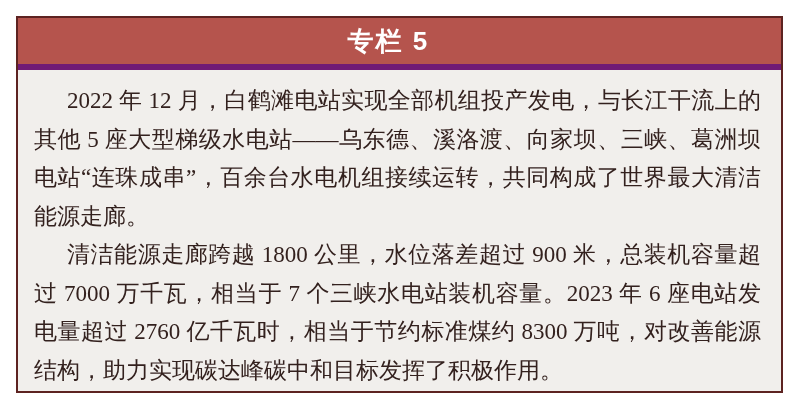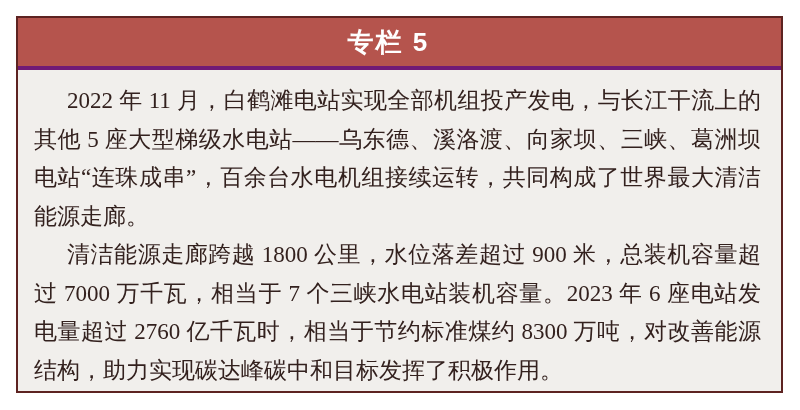--- a/index.html
+++ b/index.html
@@ -24,21 +24,21 @@
     width: 767px;
     height: 377px;
     box-sizing: border-box;
     border: 2px solid #5d2321;
     background: #f1efec;
   }
   .column-header {
     box-sizing: border-box;
     height: 52px;
     background: #b5544d;
-    border-bottom: 4px solid #701a75;
+    border-bottom: 6px solid #701a75;
     display: flex;
     align-items: center;
     justify-content: center;
     color: #ffffff;
     font-family: "Liberation Sans", "DejaVu Sans", sans-serif;
     font-weight: bold;
     font-size: 26px;
     letter-spacing: 2px;
   }
   .column-header .col-label {
@@ -61,17 +61,17 @@
 </style>
 </head>
 <body>
 
 <div class="canvas">
   <div class="column-box">
     <div class="column-header">
       <span class="col-label">专栏 5</span>
     </div>
     <div class="column-body">
-      <p>2022 年 11 月，白鹤滩电站实现全部机组投产发电，与长江干流上的其他 5 座大型梯级水电站——乌东德、溪洛渡、向家坝、三峡、葛洲坝电站“连珠成串”，百余台水电机组接续运转，共同构成了世界最大清洁能源走廊。</p>
+      <p>2022 年 12 月，白鹤滩电站实现全部机组投产发电，与长江干流上的其他 5 座大型梯级水电站——乌东德、溪洛渡、向家坝、三峡、葛洲坝电站“连珠成串”，百余台水电机组接续运转，共同构成了世界最大清洁能源走廊。</p>
       <p>清洁能源走廊跨越 1800 公里，水位落差超过 900 米，总装机容量超过 7000 万千瓦，相当于 7 个三峡水电站装机容量。2023 年 6 座电站发电量超过 2760 亿千瓦时，相当于节约标准煤约 8300 万吨，对改善能源结构，助力实现碳达峰碳中和目标发挥了积极作用。</p>
     </div>
   </div>
 </div>
 
 </body></html>

